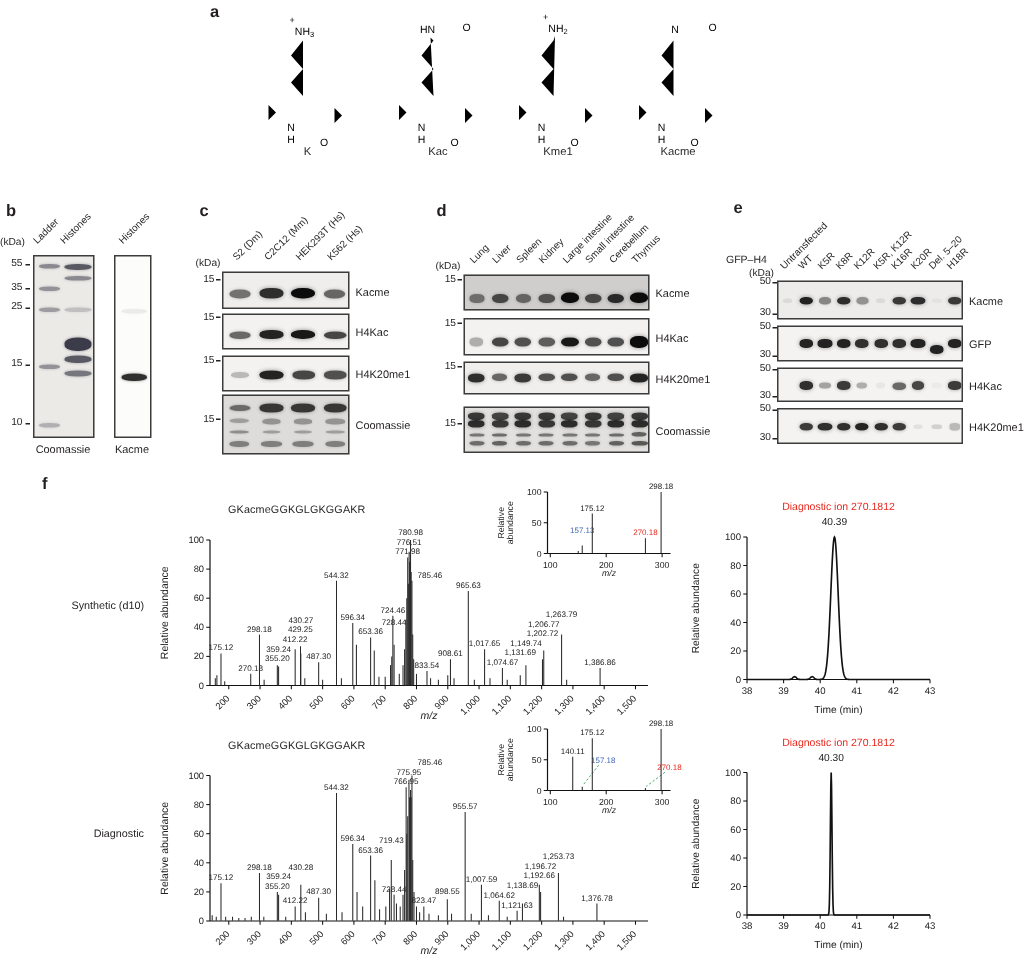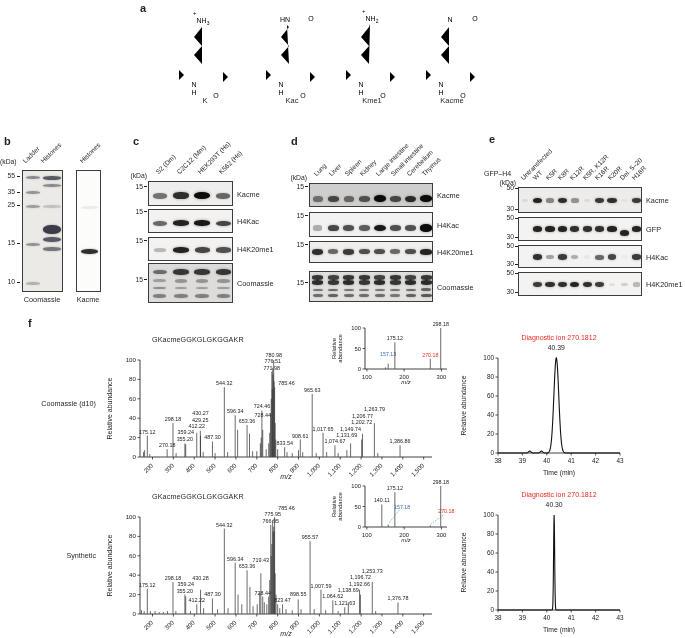--- a/index.html
+++ b/index.html
@@ -376,22 +376,22 @@
         <div class="band" style="left: 114.266px; top: 9.43875px; width: 7.068px; height: 4.1625px; background: rgba(12, 12, 12, 0.25); box-shadow: rgba(0, 0, 0, 0.114) 0px 0px 1.5px;"></div>
       </div>
       <div class="marker" style="left: 500px; top: 269px;">50</div>
       <div class="mtick" style="left: 514.5px; top: 272.5px;"></div>
       <div class="marker" style="left: 500px; top: 288px;">30</div>
       <div class="mtick" style="left: 514.5px; top: 291.5px;"></div>
       <div class="row-label" style="left: 646px; top: 280px;">H4K20me1</div>
     </div>
 
   <div id="panel-f">
-    <div class="f-rowlabel" style="left:24px;top:399px">Coomassie (d10)</div>
-    <div class="f-rowlabel" style="left:24px;top:551px">Synthetic</div>
+    <div class="f-rowlabel" style="left:24px;top:399px">Synthetic (d10)</div>
+    <div class="f-rowlabel" style="left:24px;top:551px">Diagnostic</div>
 
     <div class="spec-title" style="left:152px;top:336px">GKacmeGGKGLGKGGAKR</div>
     <div class="spec-title" style="left:152px;top:493px">GKacmeGGKGLGKGGAKR</div>
 
     <svg id="spec-syn" style="left:96px;top:330px" width="350" height="152" viewBox="0 0 350 152">
         <line x1="44" y1="30" x2="44" y2="127" stroke="#111" stroke-width="0.8"></line>
         <line x1="44" y1="127" x2="336" y2="127" stroke="#111" stroke-width="0.8"></line>
         <line x1="41.5" y1="127" x2="44" y2="127" stroke="#111" stroke-width="0.7"></line>
         <text x="40" y="129" text-anchor="end" font-size="6.2" fill="#222">0</text>
         <line x1="41.5" y1="107.60000000000001" x2="44" y2="107.60000000000001" stroke="#111" stroke-width="0.7"></line>

